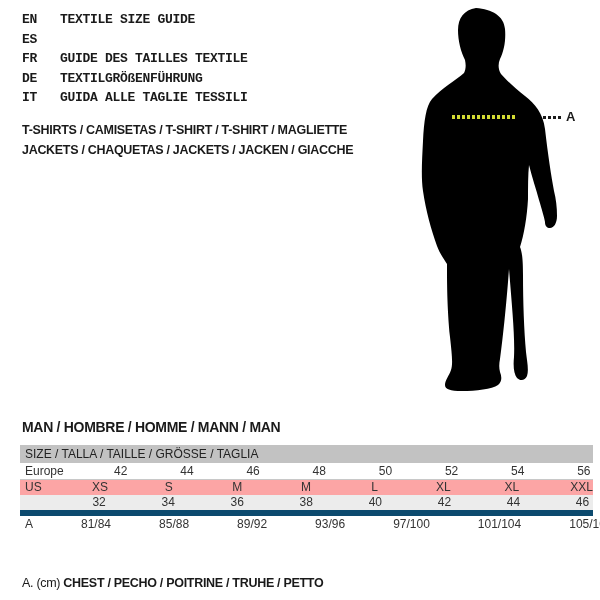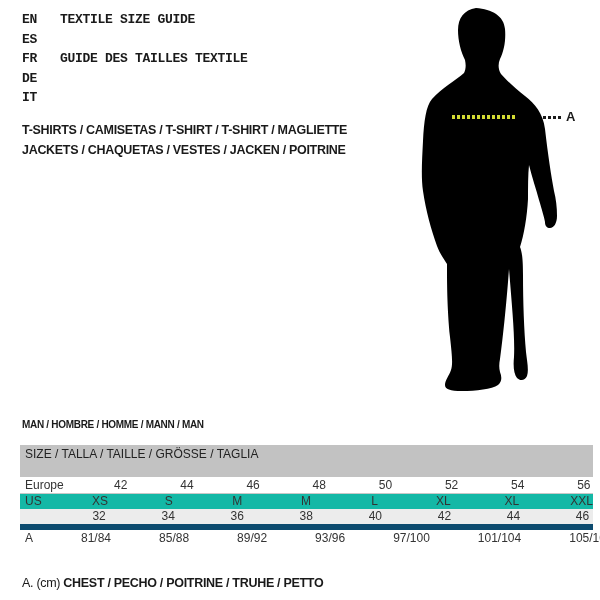--- a/index.html
+++ b/index.html
@@ -20,29 +20,29 @@
   .dash-yellow{
     position:absolute; left:34px; top:108px; width:64px; height:4px;
     background:repeating-linear-gradient(90deg,#d4dc33 0 3px,rgba(0,0,0,0) 3px 5px);
   }
   .dash-black{
     position:absolute; left:125px; top:109px; width:19px; height:3px;
     background:repeating-linear-gradient(90deg,#1a1a1a 0 3px,rgba(0,0,0,0) 3px 5px);
   }
   .measure-label{position:absolute; left:148px; top:102px; font-size:13px; font-weight:600;}
   
-  .section-title{position:absolute; left:22px; top:419px; font-size:10px; font-weight:700; letter-spacing:-0.3px;}
+  .section-title{position:absolute; left:22px; top:419px; font-size:14px; font-weight:700; letter-spacing:-0.3px;}
   
   .size-table{position:absolute; left:20px; top:445px; width:573px; font-size:12px; color:#333;}
-  .t-header{background:#c2c2c2; height:32px; line-height:18px; padding-left:5px; color:#222;}
+  .t-header{background:#c2c2c2; height:18px; line-height:18px; padding-left:5px; color:#222;}
   .t-row{display:flex; height:16px; line-height:16px;gap:48px;}
   .t-row .lbl{width:53px; padding-left:5px; box-sizing:border-box;}
   .t-row .val{width:65px; text-align:center;}
   .row-europe{border-bottom:1px solid #c8c8c8;}
-  .row-us{background:#14b8a6; height:15px; line-height:15px;}
+  .row-us{background:#fca5a5; height:15px; line-height:15px;}
   .row-usnum{background:#ececec; height:15px; line-height:15px; border-bottom:6px solid #0c4a6e;}
   .row-a{height:17px; line-height:17px;}
   
   .note{position:absolute; left:22px; top:576px; font-size:12.5px; letter-spacing:-0.3px;}
   .note .note-strong{font-weight:700;}
 </style>
 </head>
 <body>
 
 <div class="page">
@@ -54,29 +54,31 @@
     </div>
     <div class="lang-row">
       <span class="lang-code">ES</span>
     </div>
     <div class="lang-row">
       <span class="lang-code">FR</span>
       <span class="lang-label">GUIDE DES TAILLES TEXTILE</span>
     </div>
     <div class="lang-row">
       <span class="lang-code">DE</span>
+      <span class="lang-label">TEXTILGRÖßENFÜHRUNG</span>
     </div>
     <div class="lang-row">
       <span class="lang-code">IT</span>
+      <span class="lang-label">GUIDA ALLE TAGLIE TESSILI</span>
     </div>
   </div>
 
   <div class="categories">
     <div>T-SHIRTS / CAMISETAS / T-SHIRT / T-SHIRT / MAGLIETTE</div>
-    <div>JACKETS / CHAQUETAS / VESTES / JACKEN / POITRINE</div>
+    <div>JACKETS / CHAQUETAS / JACKETS / JACKEN / GIACCHE</div>
   </div>
 
   <div class="figure">
     <svg width="148" height="386" viewBox="0 0 148 386">
       <path fill="#000000" d="
         M58,1
         C46,3 40,11 40,23
         C40,34 43,45 47,53
         C48,58 48,62 46,66
         C38,73 24,81 14,92

